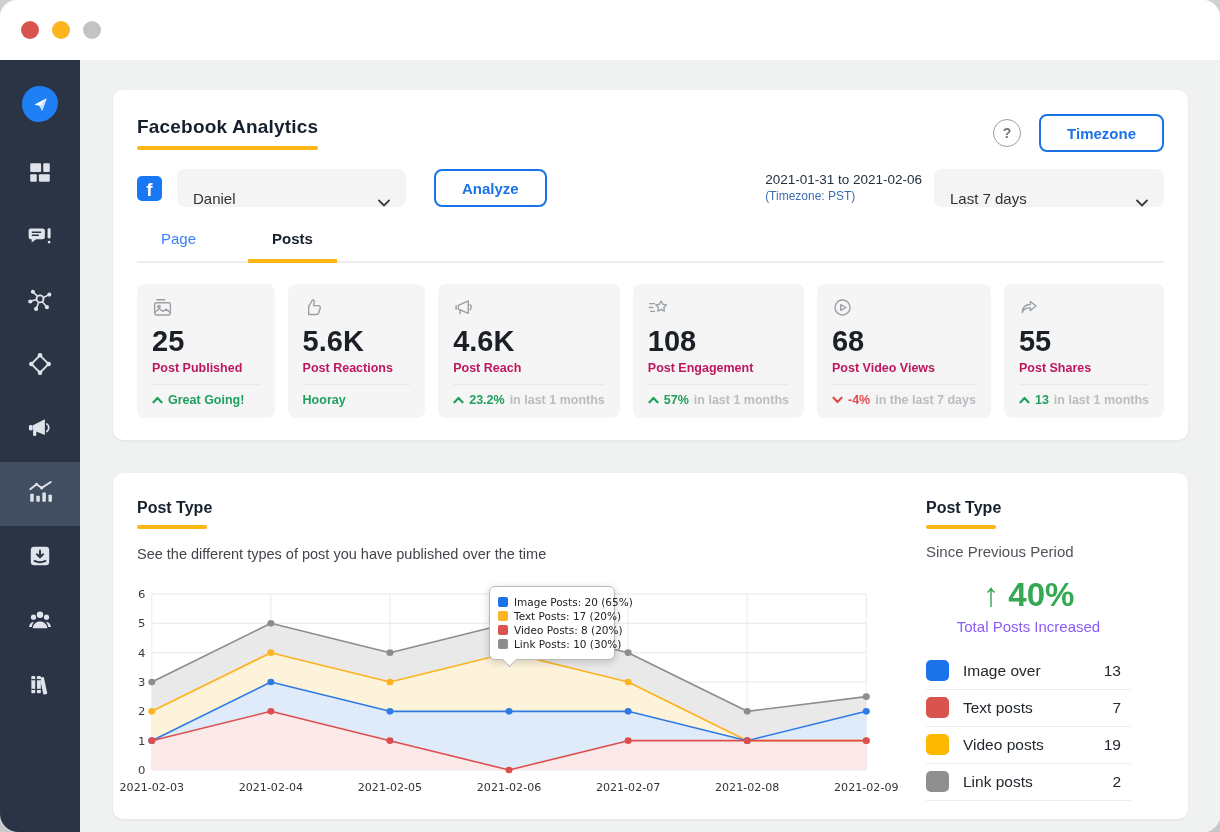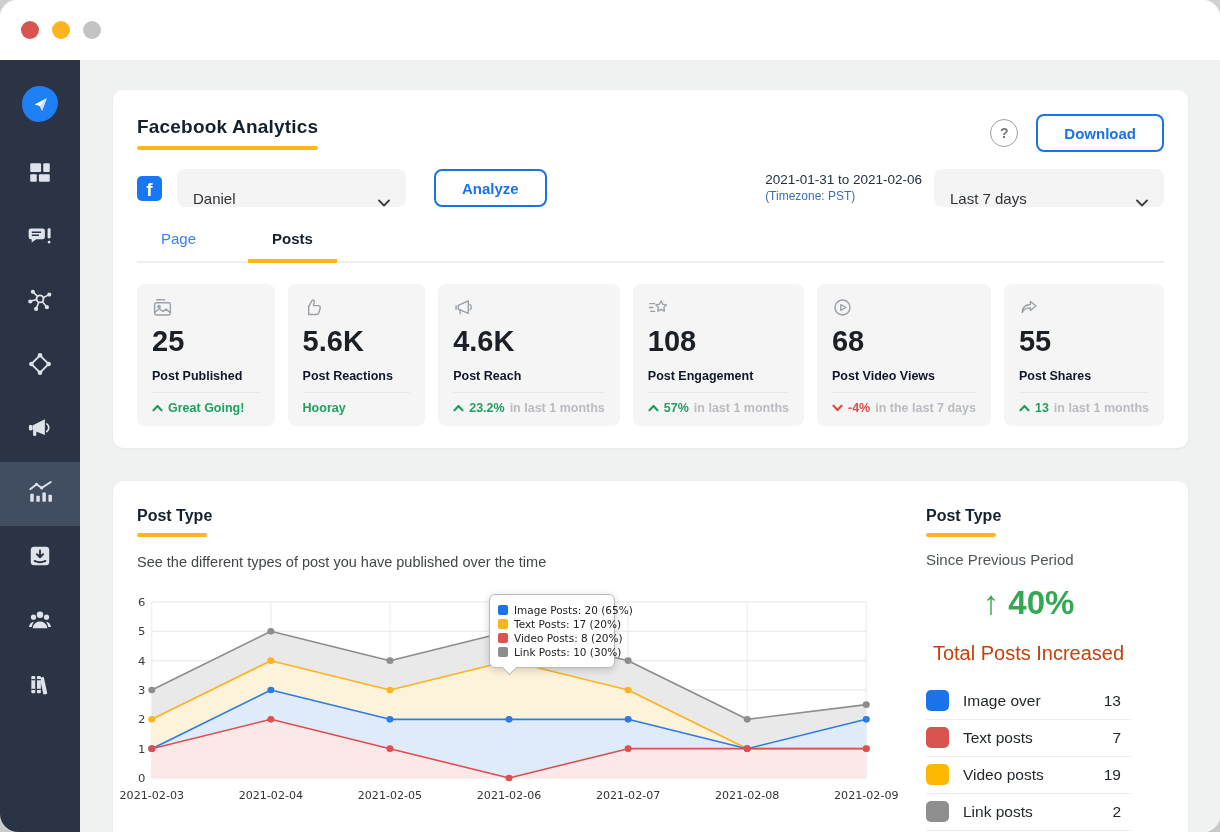--- a/index.html
+++ b/index.html
@@ -131,21 +131,21 @@
     border-bottom:4px solid #fcb717;
   }
 
   .stats { display:flex; gap:13px; margin-top:21px; }
   .stat {
     flex:1; background:#f5f5f6; border-radius:8px;
     padding:13px 15px 11px;
   }
   .stat svg { width:21px; height:21px; }
   .stat-value { font-size:29px; font-weight:800; color:#1b2026; margin-top:4px; line-height:1.1; }
-  .stat-label { font-size:12.5px; color:#0f172a; font-weight:600; margin-top:11px; white-space:nowrap; }
+  .stat-label { font-size:12.5px; color:#be185d; font-weight:600; margin-top:3px; white-space:nowrap; }
   .stat-div { height:1px; background:#e8e8ea; margin:9px 0 8px; }
   .stat-foot { display:flex; align-items:center; gap:5px; font-size:12.5px; white-space:nowrap; }
   .stat-foot .hl { font-weight:700; }
   .stat-foot.positive .hl, .stat-foot.positive .arrow { color:#1fa15d; }
   .stat-foot.negative .hl, .stat-foot.negative .arrow { color:#e14b4b; }
   .stat-foot .rest { color:#b9bcc1; font-weight:600; }
   .stat-foot .arrow svg { width:11px; height:8px; display:block; }
 
   
   .chart-card { padding:26px 24px 18px; display:flex; }
@@ -170,21 +170,21 @@
   .tt-sq { width:10px; height:10px; border-radius:2px; margin-right:6px; flex:0 0 10px; }
   .tt-txt { font-family:"DejaVu Sans",sans-serif; font-size:10.5px; color:#222; white-space:nowrap; }
 
   .chart-right { width:266px; flex:0 0 266px; padding-left:28px; padding-top:0; }
   .since { margin-top:14px; font-size:15px; color:#4e545b; }
   .delta {
     margin-top:16px; width:205px; text-align:center;
     font-size:33px; font-weight:800; color:#34a853;
   }
   .delta .arr { font-weight:600; }
-  .delta-cap { margin-top:20px; width:205px; text-align:center; font-size:20px; color:#c2410c; }
+  .delta-cap { margin-top:4px; width:205px; text-align:center; font-size:15px; color:#8b5cf6; }
   .legend { margin-top:18px; width:205px; }
   .legend-row {
     display:flex; align-items:center; height:37px;
     border-bottom:1px solid #ededef; cursor:pointer;
   }
   .lg-sq { width:23px; height:21px; border-radius:5px; flex:0 0 23px; }
   .lg-label { margin-left:14px; font-size:15.5px; color:#23282e; }
   .lg-val { margin-left:auto; font-size:15.5px; color:#23282e; padding-right:10px; }
 </style>
 </head>
@@ -323,21 +323,21 @@
 
     <main class="main">
 
       <section class="card head-card">
         <div class="head-row">
           <div class="title-block">
             <h1>Facebook Analytics</h1>
             <div class="title-underline"></div>
           </div>
           <div class="help">?</div>
-          <button class="btn">Download</button>
+          <button class="btn">Timezone</button>
         </div>
 
         <div class="controls-row">
           <div class="fb-badge">f</div>
           <div class="select account">
             <span class="sel-label">Daniel</span>
             <svg viewBox="0 0 12 8">
                 <polyline points="1,1.5 6,6.5 11,1.5" fill="none" stroke="#3a3f45" stroke-width="1.8" stroke-linecap="round" stroke-linejoin="round"></polyline>
               </svg>
           </div>

